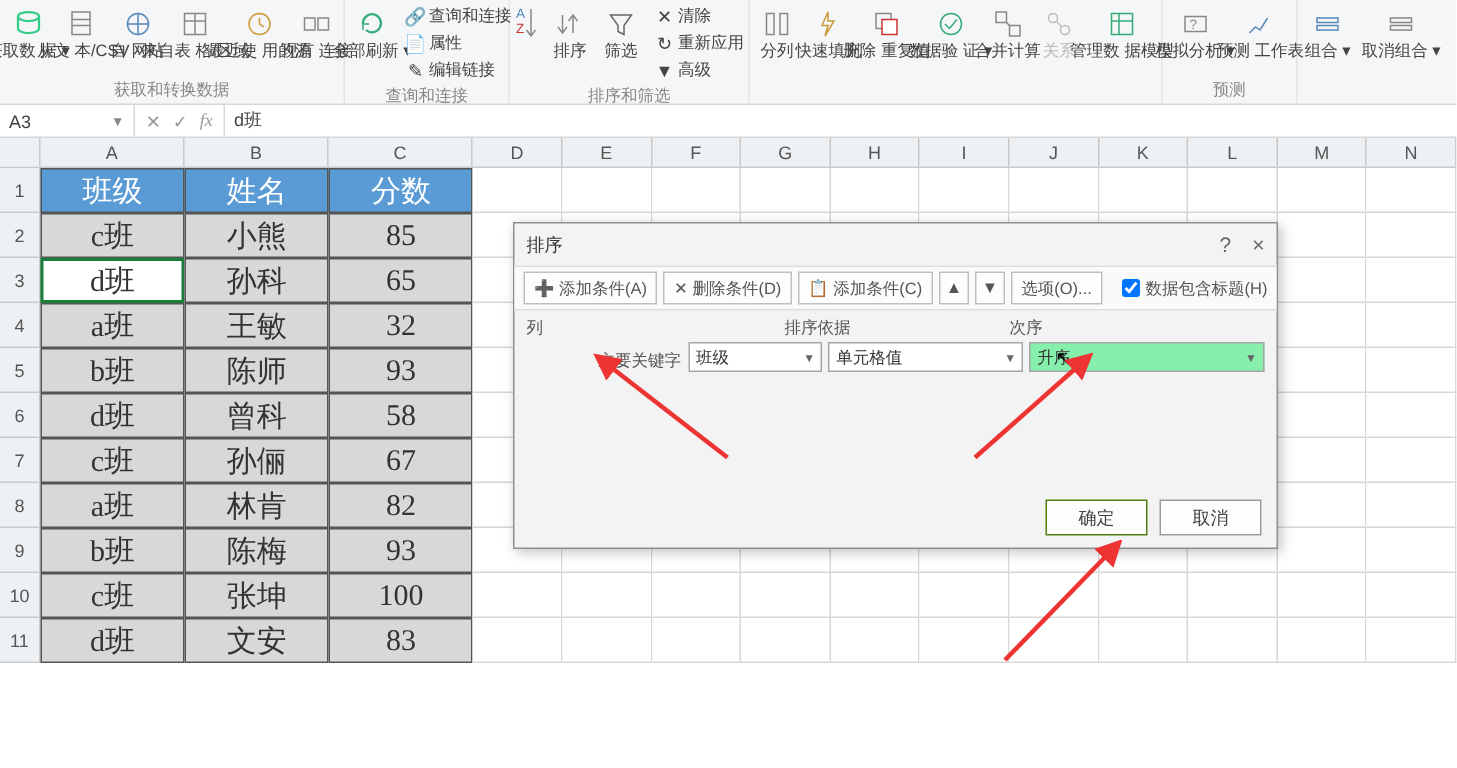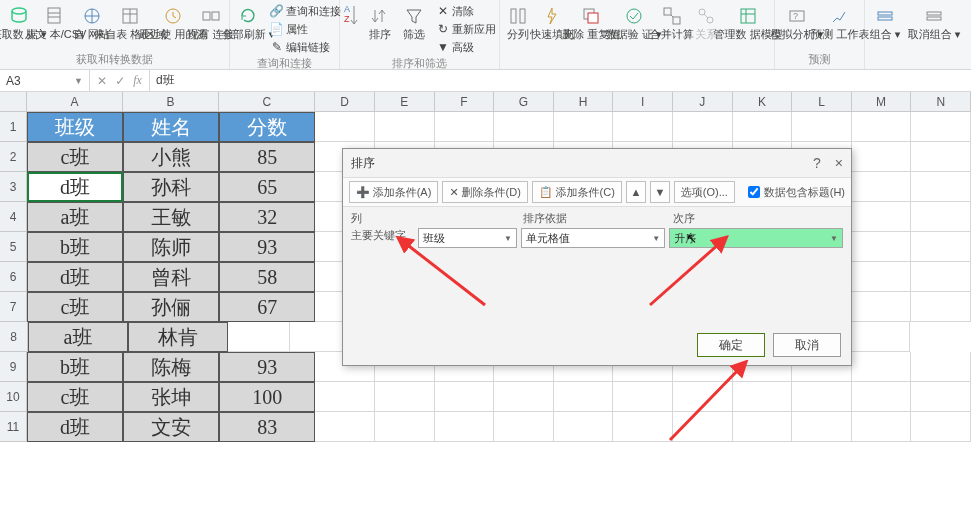--- a/index.html
+++ b/index.html
@@ -52,21 +52,21 @@
   .dlg-toolbar { height: 30px; border-top: 1px solid #ddd; border-bottom: 1px solid #ddd; display: flex; align-items: center; padding: 0 6px; gap: 4px; background: #fafafa; }
   .dlg-tbtn { height: 22px; padding: 0 6px; border: 1px solid #c0c0c0; background: #fdfdfd; display: flex; align-items: center; gap: 3px; font-size: 11px; color: #555; cursor: pointer; }
   .dlg-tbtn.icon-only { padding: 0 4px; width: 20px; justify-content: center; }
   .dlg-check { margin-left: auto; display: flex; align-items: center; gap: 4px; font-size: 11px; color: #555; }
   .dlg-check input { width: 12px; height: 12px; }
   .dlg-headrow { display: flex; padding: 4px 8px 2px 8px; gap: 0; }
   .dlg-headrow > div { font-size: 11px; color: #555; }
   .hc1 { width: 172px; }
   .hc2 { width: 150px; }
   .hc3 { width: 160px; }
-  .dlg-rulerow { display: flex; padding: 0 8px; gap: 0; align-items: flex-start; }
+  .dlg-rulerow { display: flex; padding: 0 8px; gap: 0; align-items: flex-end; margin-left: 48px; }
   .rule-label { width: 68px; font-size: 11px; color: #555; }
   .combo { height: 20px; border: 1px solid #a6a6a6; background: #fff; display: flex; align-items: center; justify-content: space-between; padding: 0 4px; font-size: 11px; color: #333; }
   .combo.sel { background: #86efac; }
   .combo .dd { color: #666; font-size: 8px; }
   .c1 { width: 100px; margin-right: 4px; }
   .c2 { width: 146px; margin-right: 4px; }
   .c3 { width: 176px; position: relative; }
   .cursor { position: absolute; left: 16px; top: 2px; font-size: 13px; color: #000; pointer-events: none; }
   .dlg-footer { position: absolute; bottom: 8px; right: 10px; display: flex; gap: 8px; }
   .dlg-btn { width: 68px; height: 24px; border: 1px solid #9a9a9a; background: #fdfdfd; display: flex; align-items: center; justify-content: center; font-size: 12px; cursor: pointer; }
@@ -497,20 +497,21 @@
         <div class="cell narrow"></div>
         <div class="cell narrow"></div>
         <div class="cell narrow"></div>
         <div class="cell narrow"></div>
         <div class="cell narrow"></div>
       </div>
       <div class="row">
         <div class="rowhead">8</div>
         <div class="cell tbl-cell">a班</div>
         <div class="cell tbl-cell">林肯</div>
+        <div class="cell tbl-cell">82</div>
         <div class="cell narrow"></div>
         <div class="cell narrow"></div>
         <div class="cell narrow"></div>
         <div class="cell narrow"></div>
         <div class="cell narrow"></div>
         <div class="cell narrow"></div>
         <div class="cell narrow"></div>
         <div class="cell narrow"></div>
         <div class="cell narrow"></div>
         <div class="cell narrow"></div>

